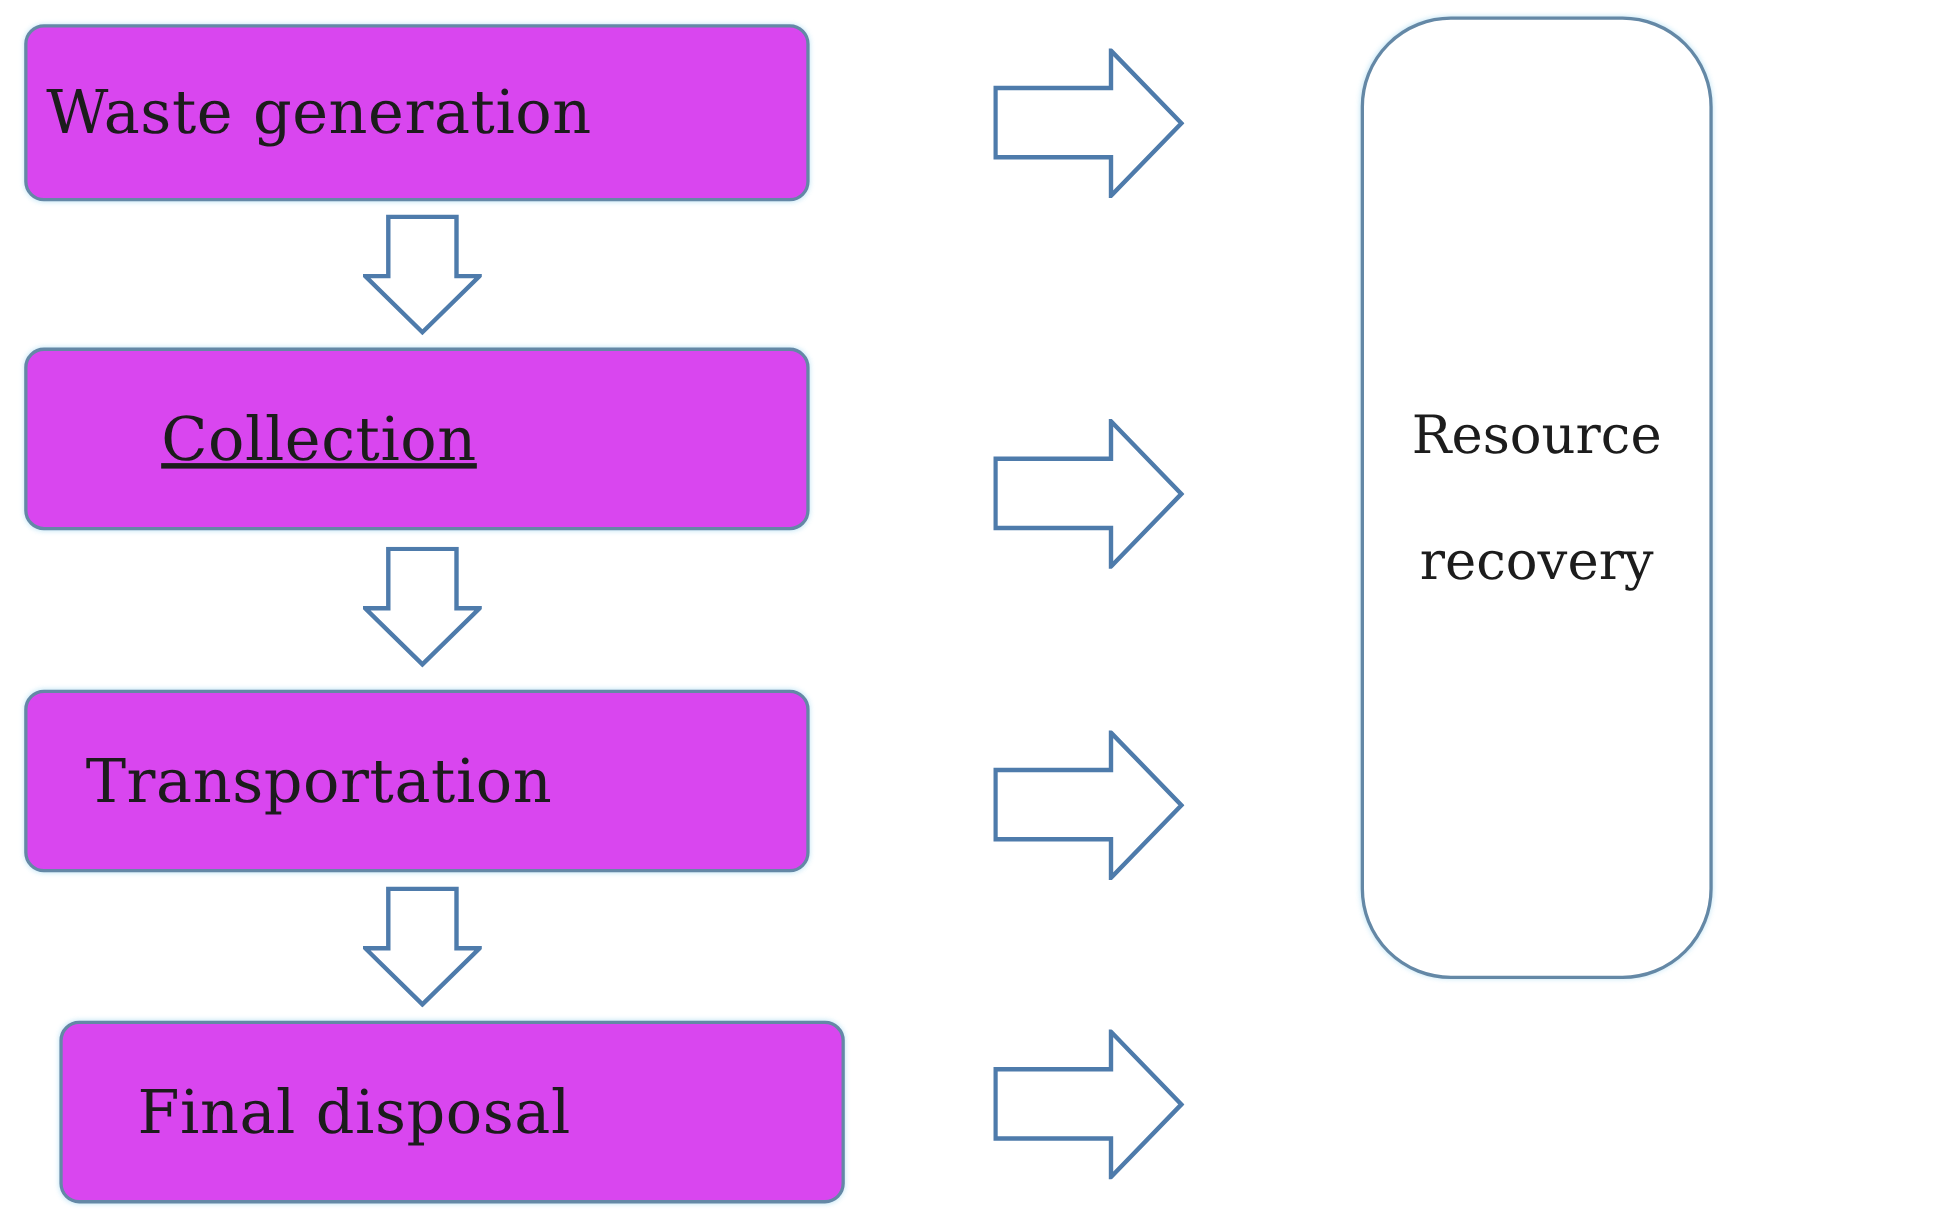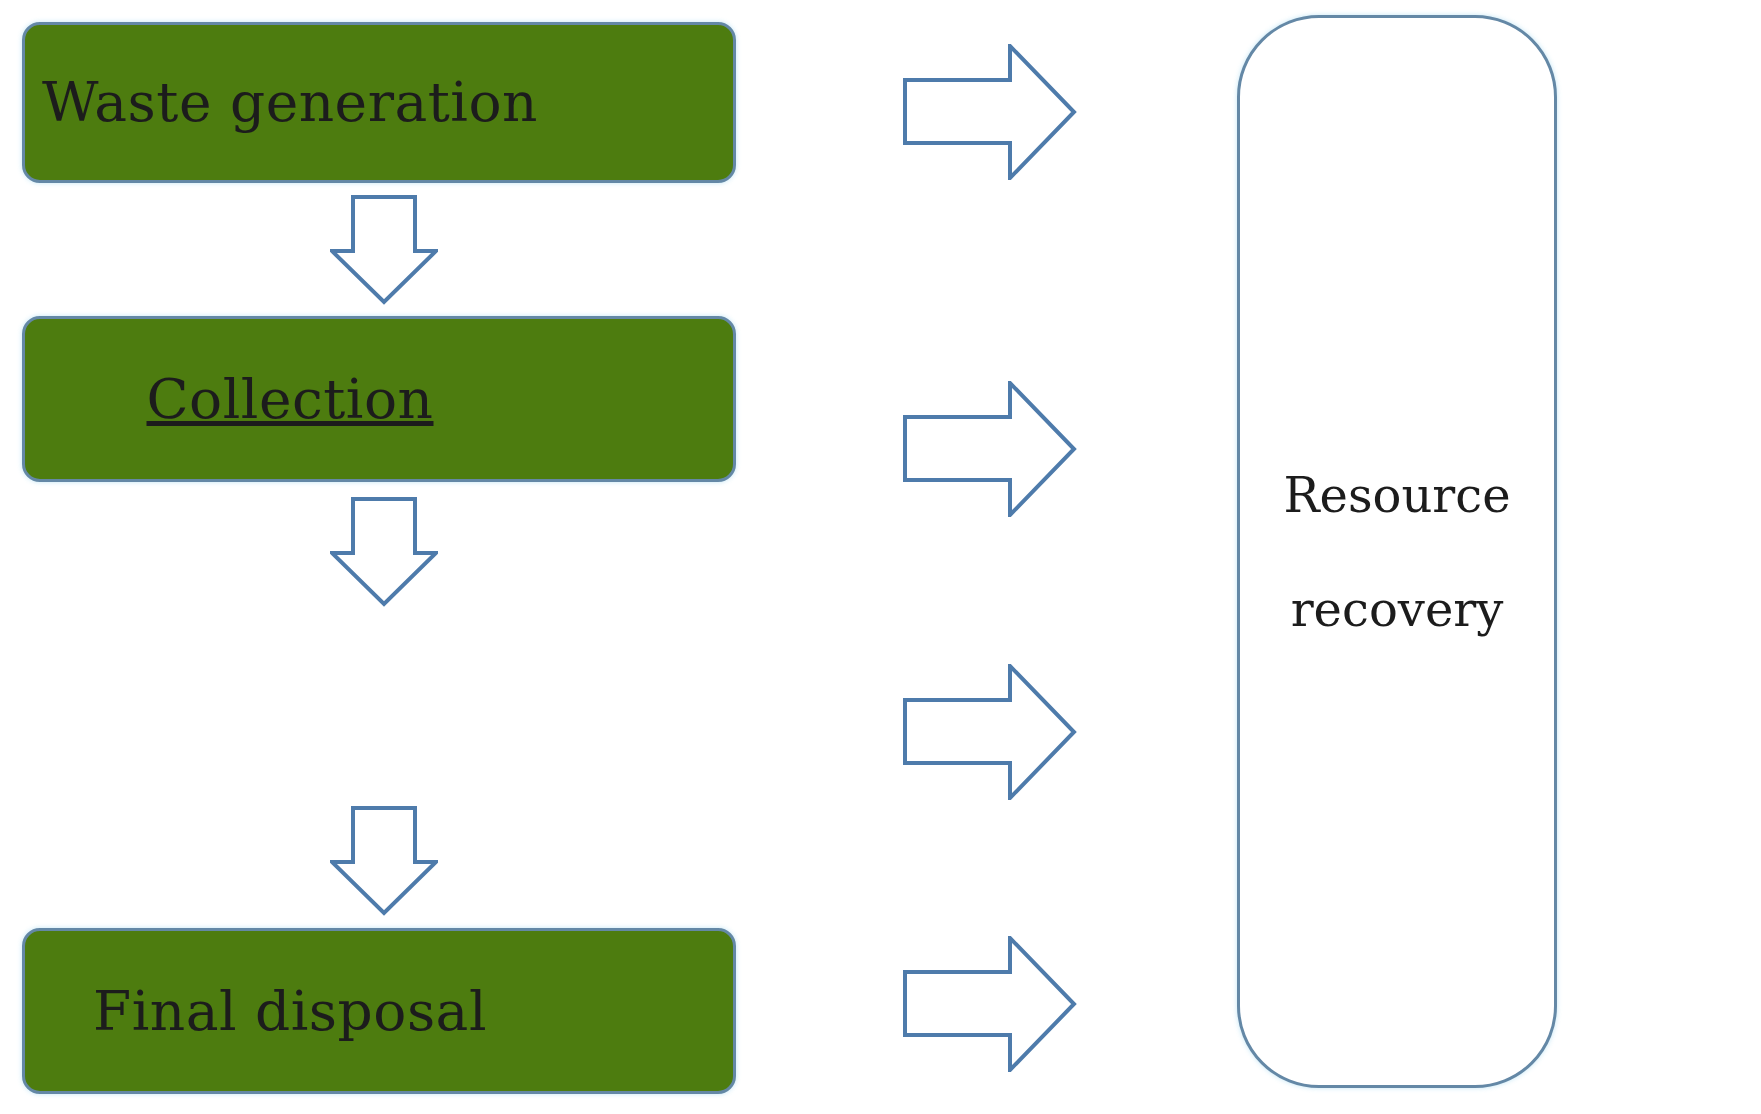--- a/index.html
+++ b/index.html
@@ -15,21 +15,21 @@
     height:1114px;
     background:var(--bg);
     font-family:"DejaVu Serif","Liberation Serif",serif;
     color:var(--text-color);
     overflow:hidden;
   }
   .stage-box{
     position:absolute;
     left:22px;
     width:714px;
-    background:#4d7c0f;
+    background:#d946ef;
     border:3px solid var(--box-border);
     border-radius:18px;
     box-shadow:0 0 5px rgba(185,226,244,0.85);
     display:flex;
     align-items:center;
     box-sizing:border-box;
   }
   .stage-label{
     width:530px;
     text-align:center;
@@ -42,21 +42,21 @@
     fill:#ffffff;
     stroke:var(--arrow-stroke);
     stroke-width:4;
     stroke-linejoin:miter;
   }
   .result-box{
     position:absolute;
     left:1237px;
     top:15px;
     width:320px;
-    height:1073px;
+    height:875px;
     background:#fff;
     border:3px solid var(--box-border);
     border-radius:82px;
     box-shadow:0 0 5px rgba(185,226,244,0.85);
     display:flex;
     flex-direction:column;
     justify-content:center;
     align-items:center;
     box-sizing:border-box;
   }
@@ -73,22 +73,25 @@
 <div class="canvas">
 
   <div class="stage-box" style="top:22px;height:161px;">
     <div class="stage-label">Waste generation</div>
   </div>
 
   <div class="stage-box" style="top:316px;height:166px;text-decoration:underline;">
     <div class="stage-label">Collection</div>
   </div>
 
+  <div class="stage-box" style="top:627px;height:166px;">
+    <div class="stage-label">Transportation</div>
+  </div>
 
-  <div class="stage-box" style="top:928px;height:166px;">
+  <div class="stage-box" style="top:928px;height:166px;margin-left:32px;">
     <div class="stage-label">Final disposal</div>
   </div>
 
   <svg class="arrow" style="left:330px;top:195px;" width="108" height="110" viewBox="0 0 108 110" aria-hidden="true">
     <polygon points="23,2 85,2 85,56 106,56 54,107 2,56 23,56"></polygon>
   </svg>
 
   <svg class="arrow" style="left:330px;top:497px;" width="108" height="110" viewBox="0 0 108 110" aria-hidden="true">
     <polygon points="23,2 85,2 85,56 106,56 54,107 2,56 23,56"></polygon>
   </svg>

